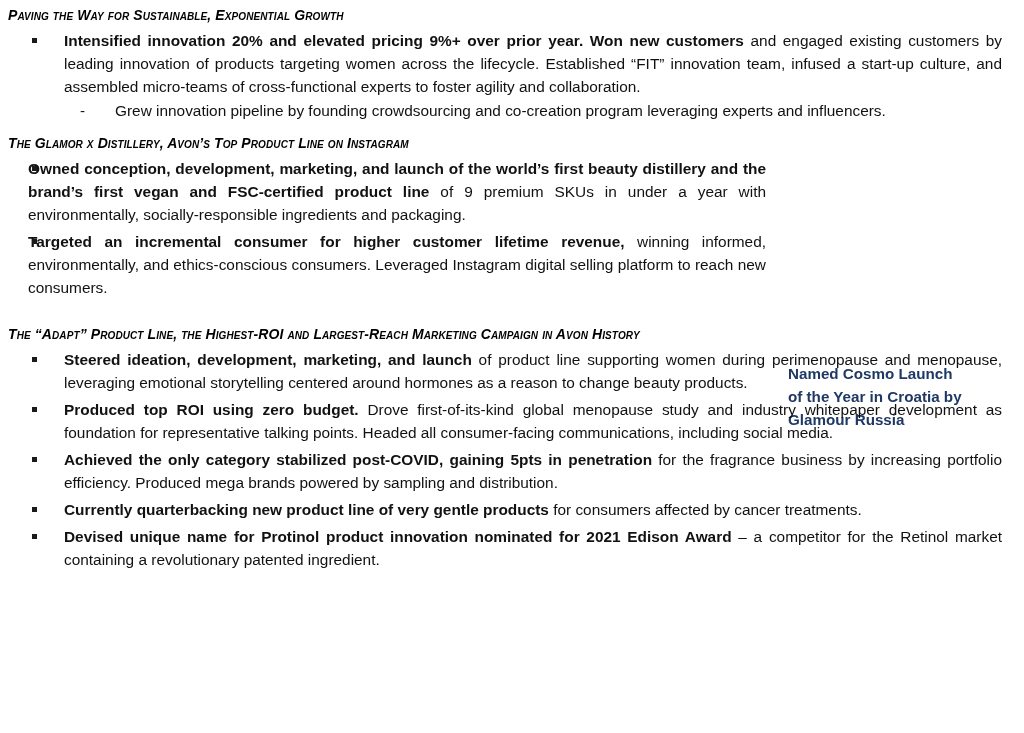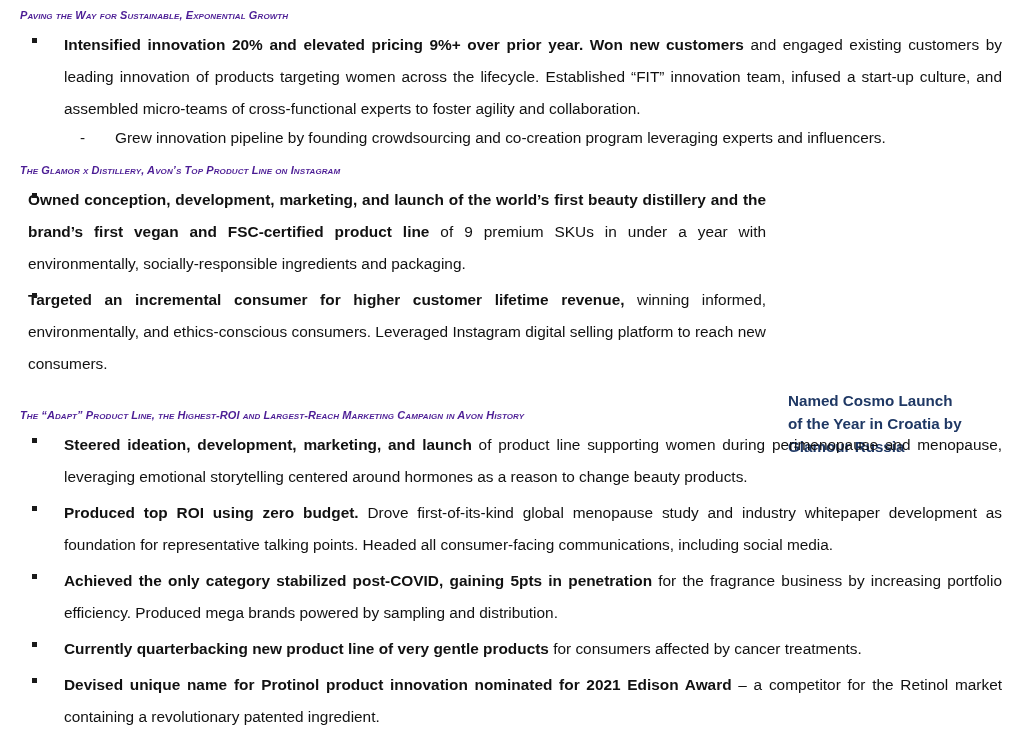--- a/index.html
+++ b/index.html
@@ -17,28 +17,28 @@
   .page {
     position: relative;
     width: 1024px;
     height: 733px;
     padding: 0;
     box-sizing: border-box;
   }
 
   
   .section-heading {
-    color: #4c1d95;
+    color: #000000;
     font-weight: bold;
     font-style: italic;
-    font-size: 11px;
+    font-size: 14px;
     line-height: 19px;
     letter-spacing: 0.1px;
     font-variant: small-caps;
-    padding-left: 20px;
+    padding-left: 8px;
     margin: 0;
     white-space: nowrap;
   }
   .sh-1 { margin-top: 6px; }
   .sh-2 { margin-top: 12px; }
   .sh-3 { margin-top: 26px; }
   .sh-4 { margin-top: 10px; }
 
   
   ul.bullets {
@@ -46,21 +46,21 @@
     margin: 0;
     padding: 0;
   }
   li.bullet {
     position: relative;
     padding-left: 64px;
     padding-right: 22px;
     margin-top: 4px;
     text-align: justify;
     font-size: 15.4px;
-    line-height: 32px;
+    line-height: 23px;
     font-weight: normal;
     color: #111111;
   }
   li.bullet::before {
     content: "";
     position: absolute;
     left: 32px;
     top: 9px;
     width: 5px;
     height: 5px;

